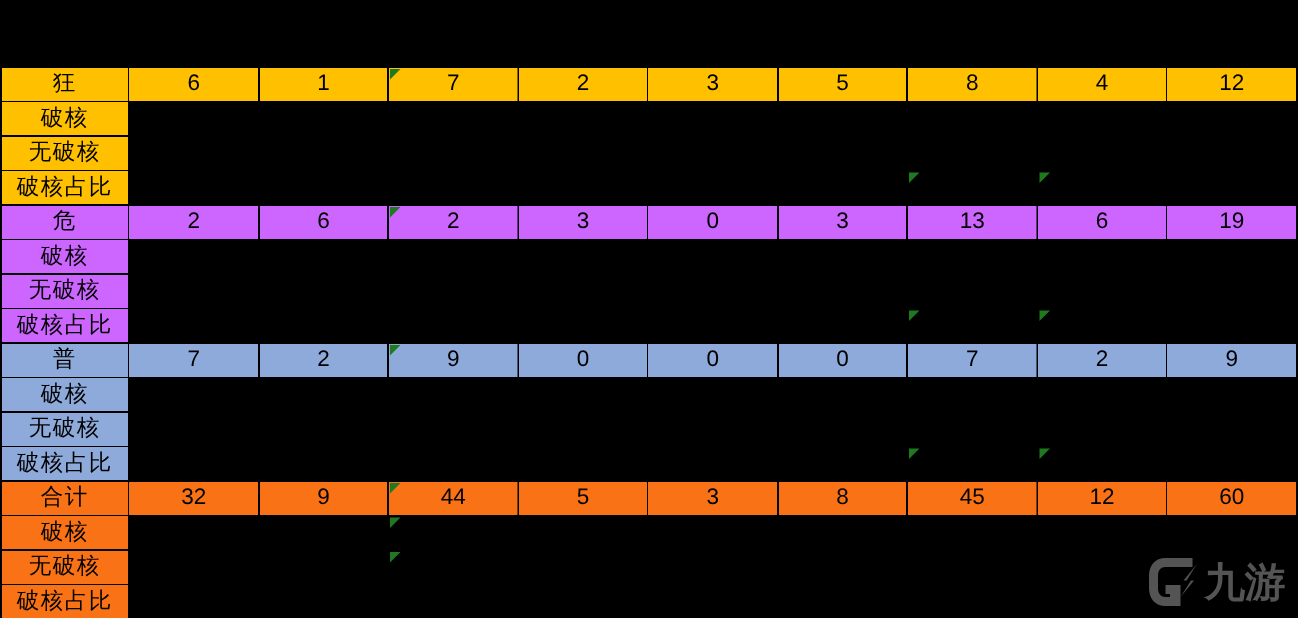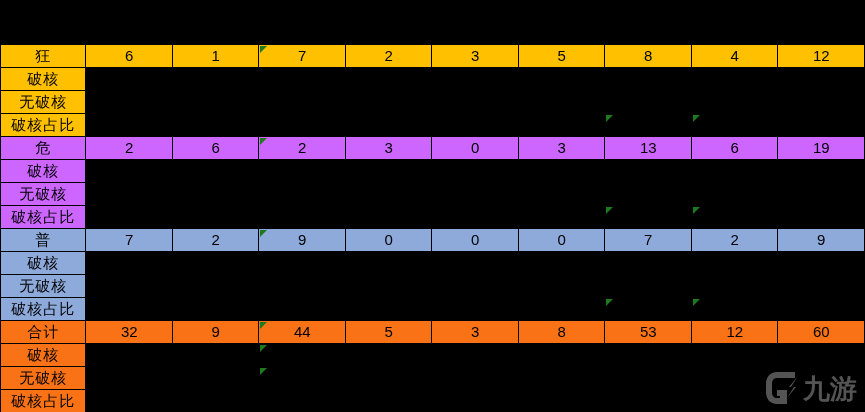--- a/index.html
+++ b/index.html
@@ -269,21 +269,21 @@
           <td class="empty num"></td>
         </tr>
         <tr>
           <td class="fill c-he label"><span>合计</span></td>
           <td class="fill c-he num"><span>32</span></td>
           <td class="fill c-he num"><span>9</span></td>
           <td class="fill c-he num"><span>44</span><span class="errflag"></span></td>
           <td class="fill c-he num"><span>5</span></td>
           <td class="fill c-he num"><span>3</span></td>
           <td class="fill c-he num"><span>8</span></td>
-          <td class="fill c-he num"><span>53</span></td>
+          <td class="fill c-he num"><span>45</span></td>
           <td class="fill c-he num"><span>12</span></td>
           <td class="fill c-he num"><span>60</span></td>
         </tr>
         <tr>
           <td class="fill c-he label"><span>破核</span></td>
           <td class="empty num"></td>
           <td class="empty num"></td>
           <td class="empty num">
             <span class="errflag"></span>
           </td>

